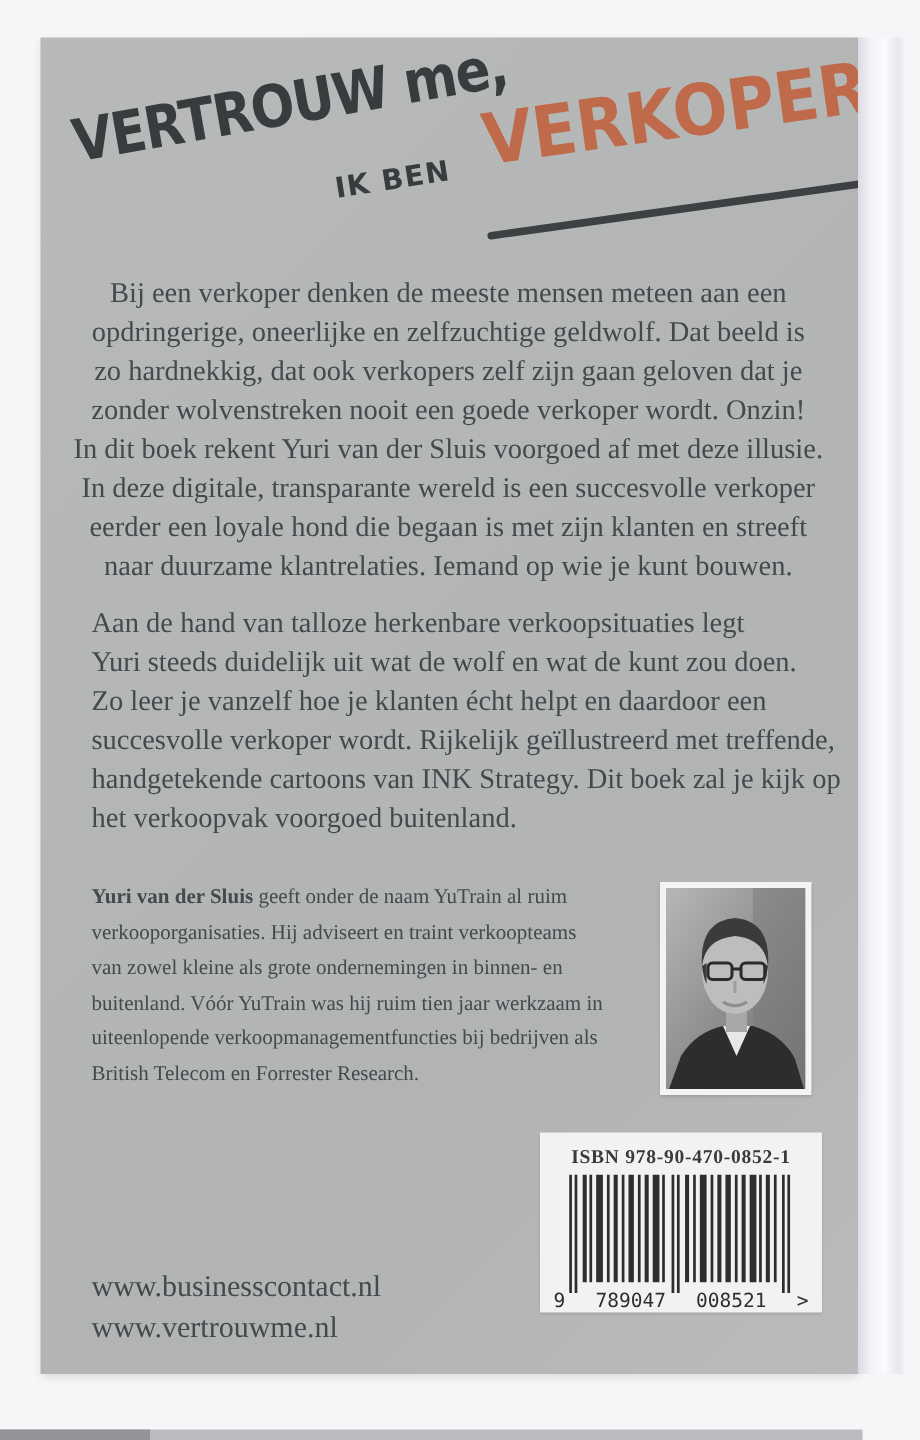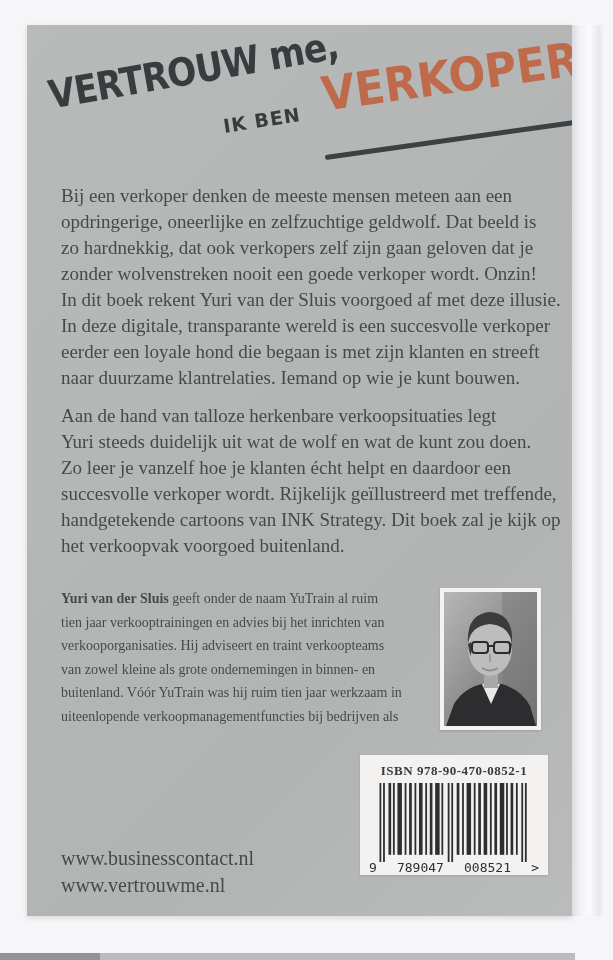--- a/index.html
+++ b/index.html
@@ -52,21 +52,21 @@
   .t-underline {
     position:absolute; left:298px; top:130px;
     width:258px; height:5px; border-radius:3px;
     background:#3d4143;
     transform:rotate(-8deg); transform-origin:left center;
   }
 
   
   .para { position:absolute; color:#45494d; font-size:19px; line-height:26px; }
   .para div { white-space:nowrap; }
-  .p1 { left:34px; top:158px; }
+  .p1 { left:22px; top:158px;text-align:center; }
   .p2 { left:34px; top:378px; }
 
   .bio { position:absolute; left:34px; top:562px; color:#45494d; font-size:14px; line-height:23.5px; }
   .bio div { white-space:nowrap; }
   .bio-lead { font-weight:bold; }
 
   .sites { position:absolute; left:34px; top:820px; color:#45494d; font-size:20px; line-height:27px; }
   .sites div { white-space:nowrap; }
 
   
@@ -126,25 +126,25 @@
     <div>Aan de hand van talloze herkenbare verkoopsituaties legt</div>
     <div>Yuri steeds duidelijk uit wat de wolf en wat de kunt zou doen.</div>
     <div>Zo leer je vanzelf hoe je klanten écht helpt en daardoor een</div>
     <div>succesvolle verkoper wordt. Rijkelijk geïllustreerd met treffende,</div>
     <div>handgetekende cartoons van INK Strategy. Dit boek zal je kijk op</div>
     <div>het verkoopvak voorgoed buitenland.</div>
   </div>
 
   <div class="bio">
     <div><span class="bio-lead">Yuri van der Sluis</span><span> geeft onder de naam YuTrain al ruim</span></div>
-    <div>tien jaar verkooptrainingen en advies bij het inrichten van</div>
     <div>verkooporganisaties. Hij adviseert en traint verkoopteams</div>
     <div>van zowel kleine als grote ondernemingen in binnen- en</div>
     <div>buitenland. Vóór YuTrain was hij ruim tien jaar werkzaam in</div>
     <div>uiteenlopende verkoopmanagementfuncties bij bedrijven als</div>
+    <div>British Telecom en Forrester Research.</div>
   </div>
 
   <div class="photo-frame">
     <svg viewBox="0 0 93 134">
       <defs>
         <linearGradient id="pbg" x1="0" y1="0" x2="1" y2="1">
           <stop offset="0" stop-color="#b7b7b7"></stop>
           <stop offset="0.5" stop-color="#8f8f8f"></stop>
           <stop offset="1" stop-color="#6d6d6d"></stop>
         </linearGradient>

